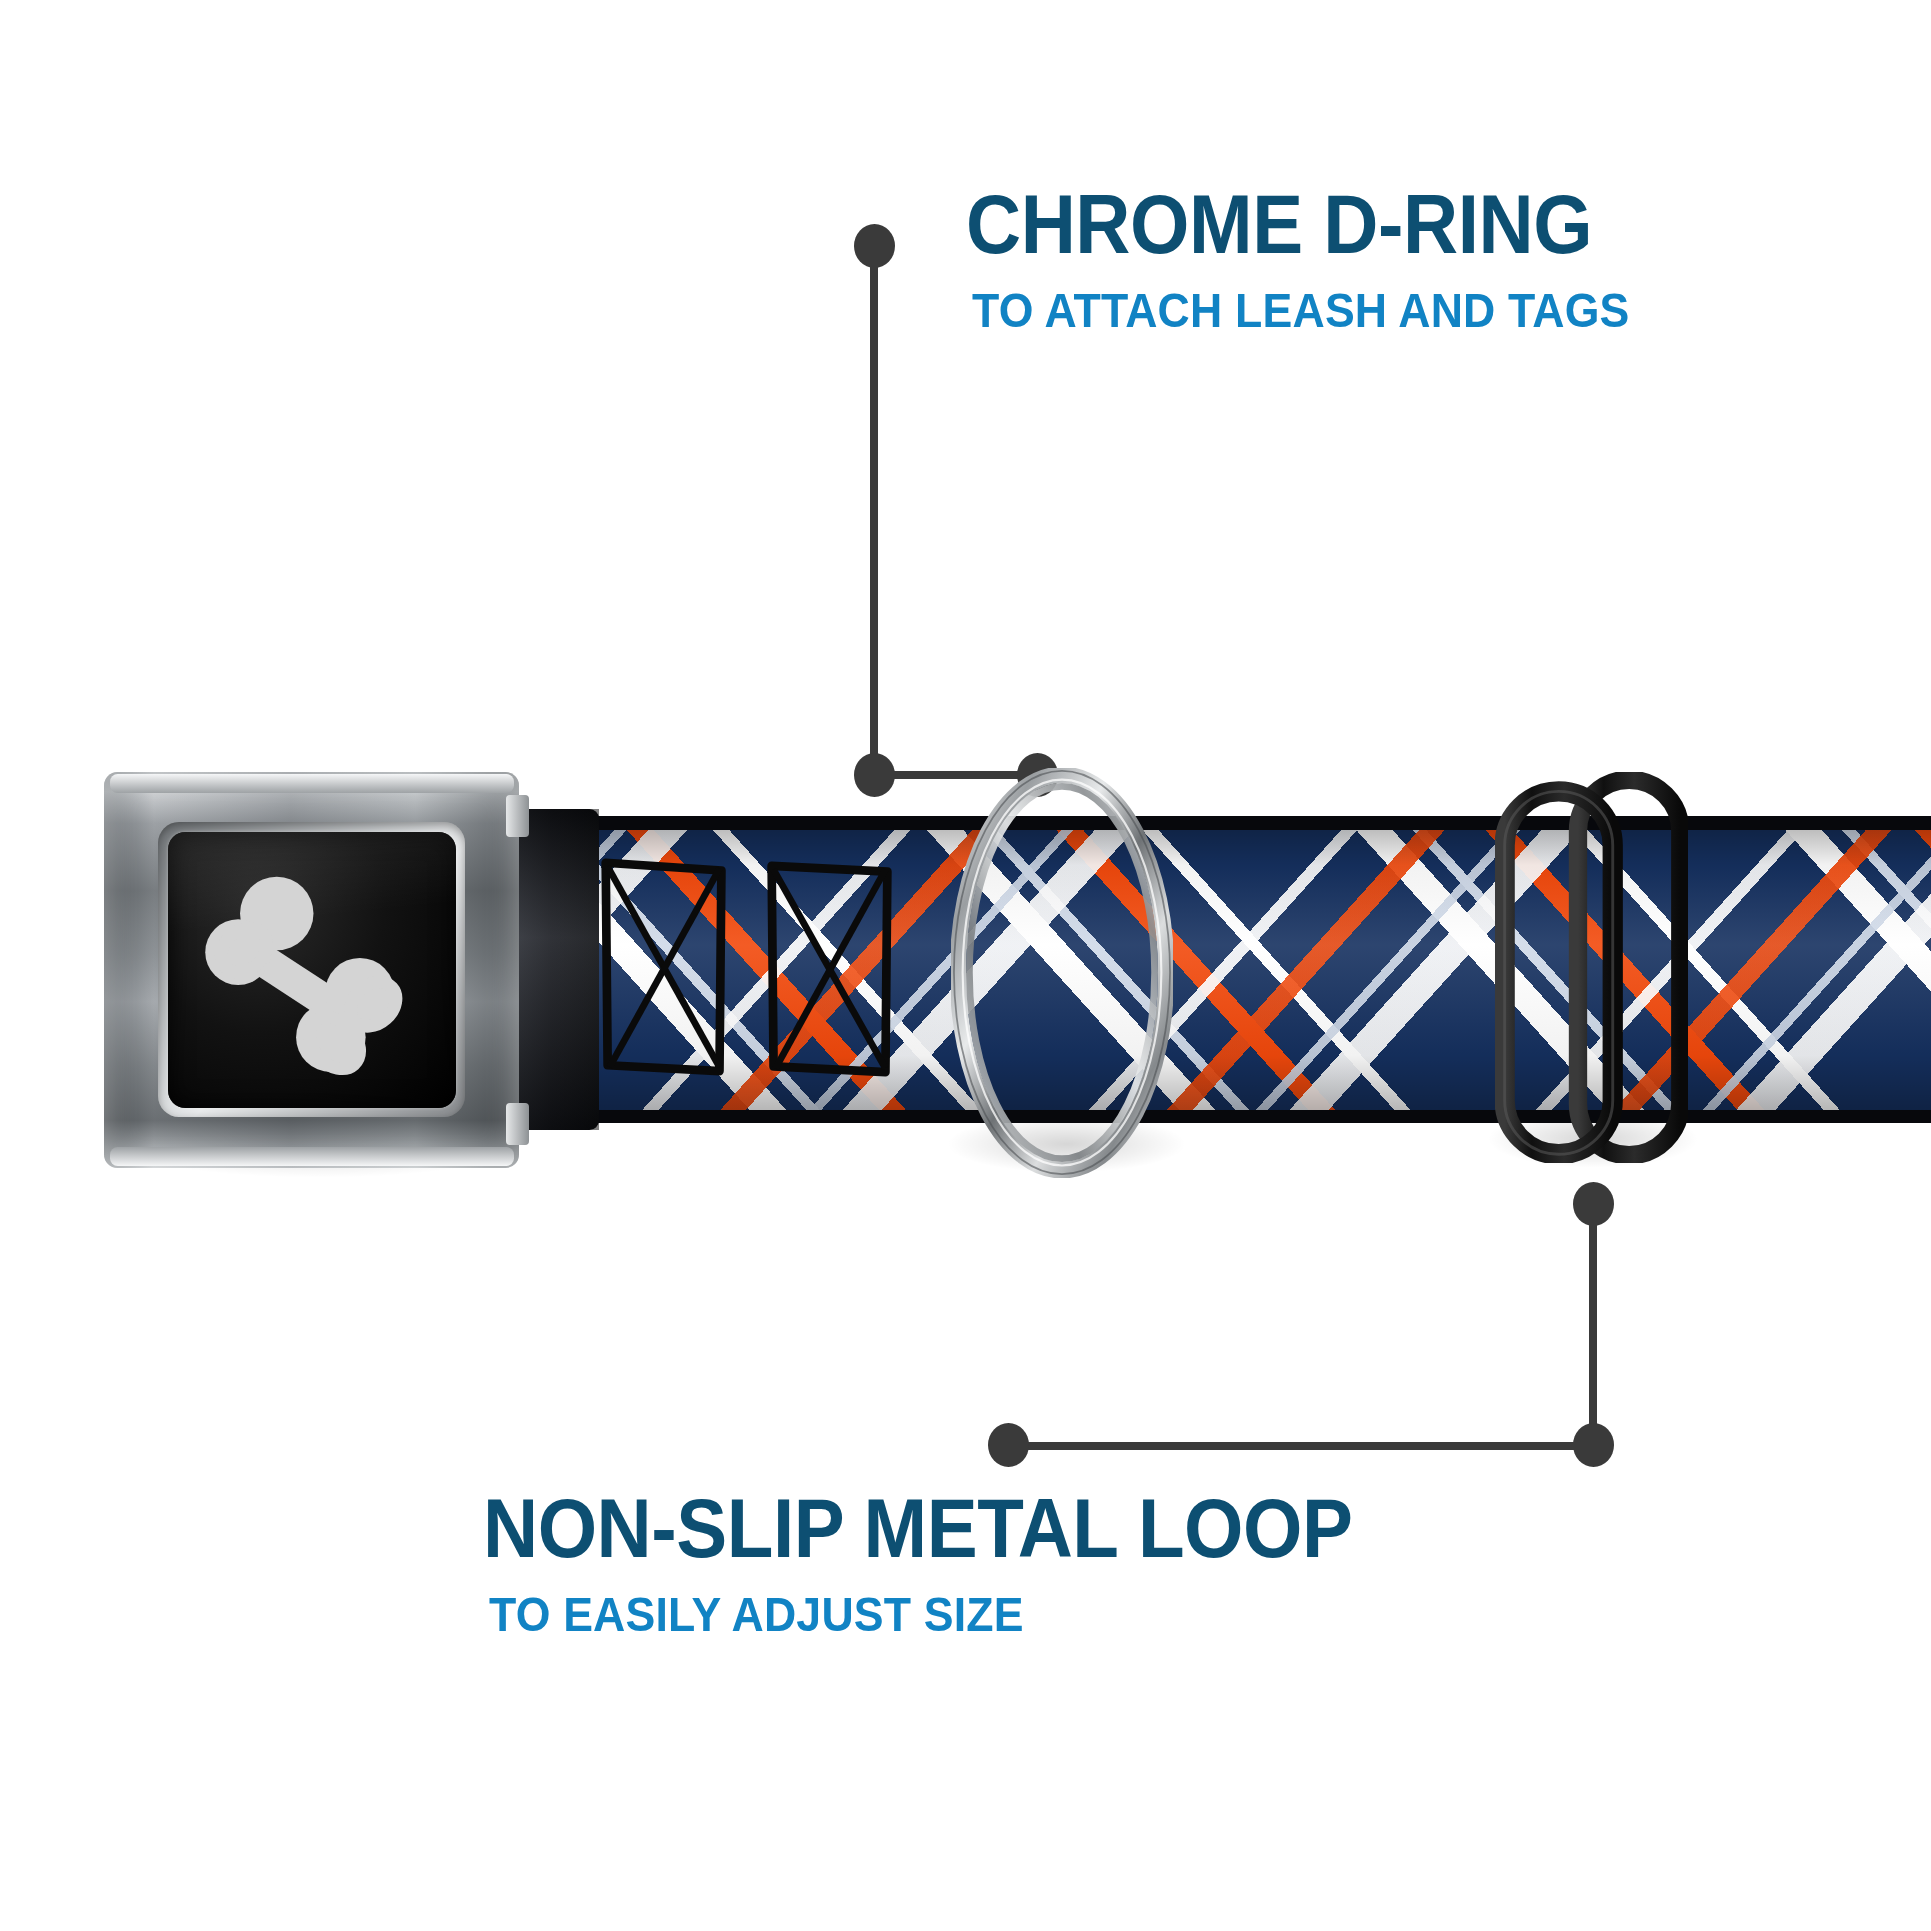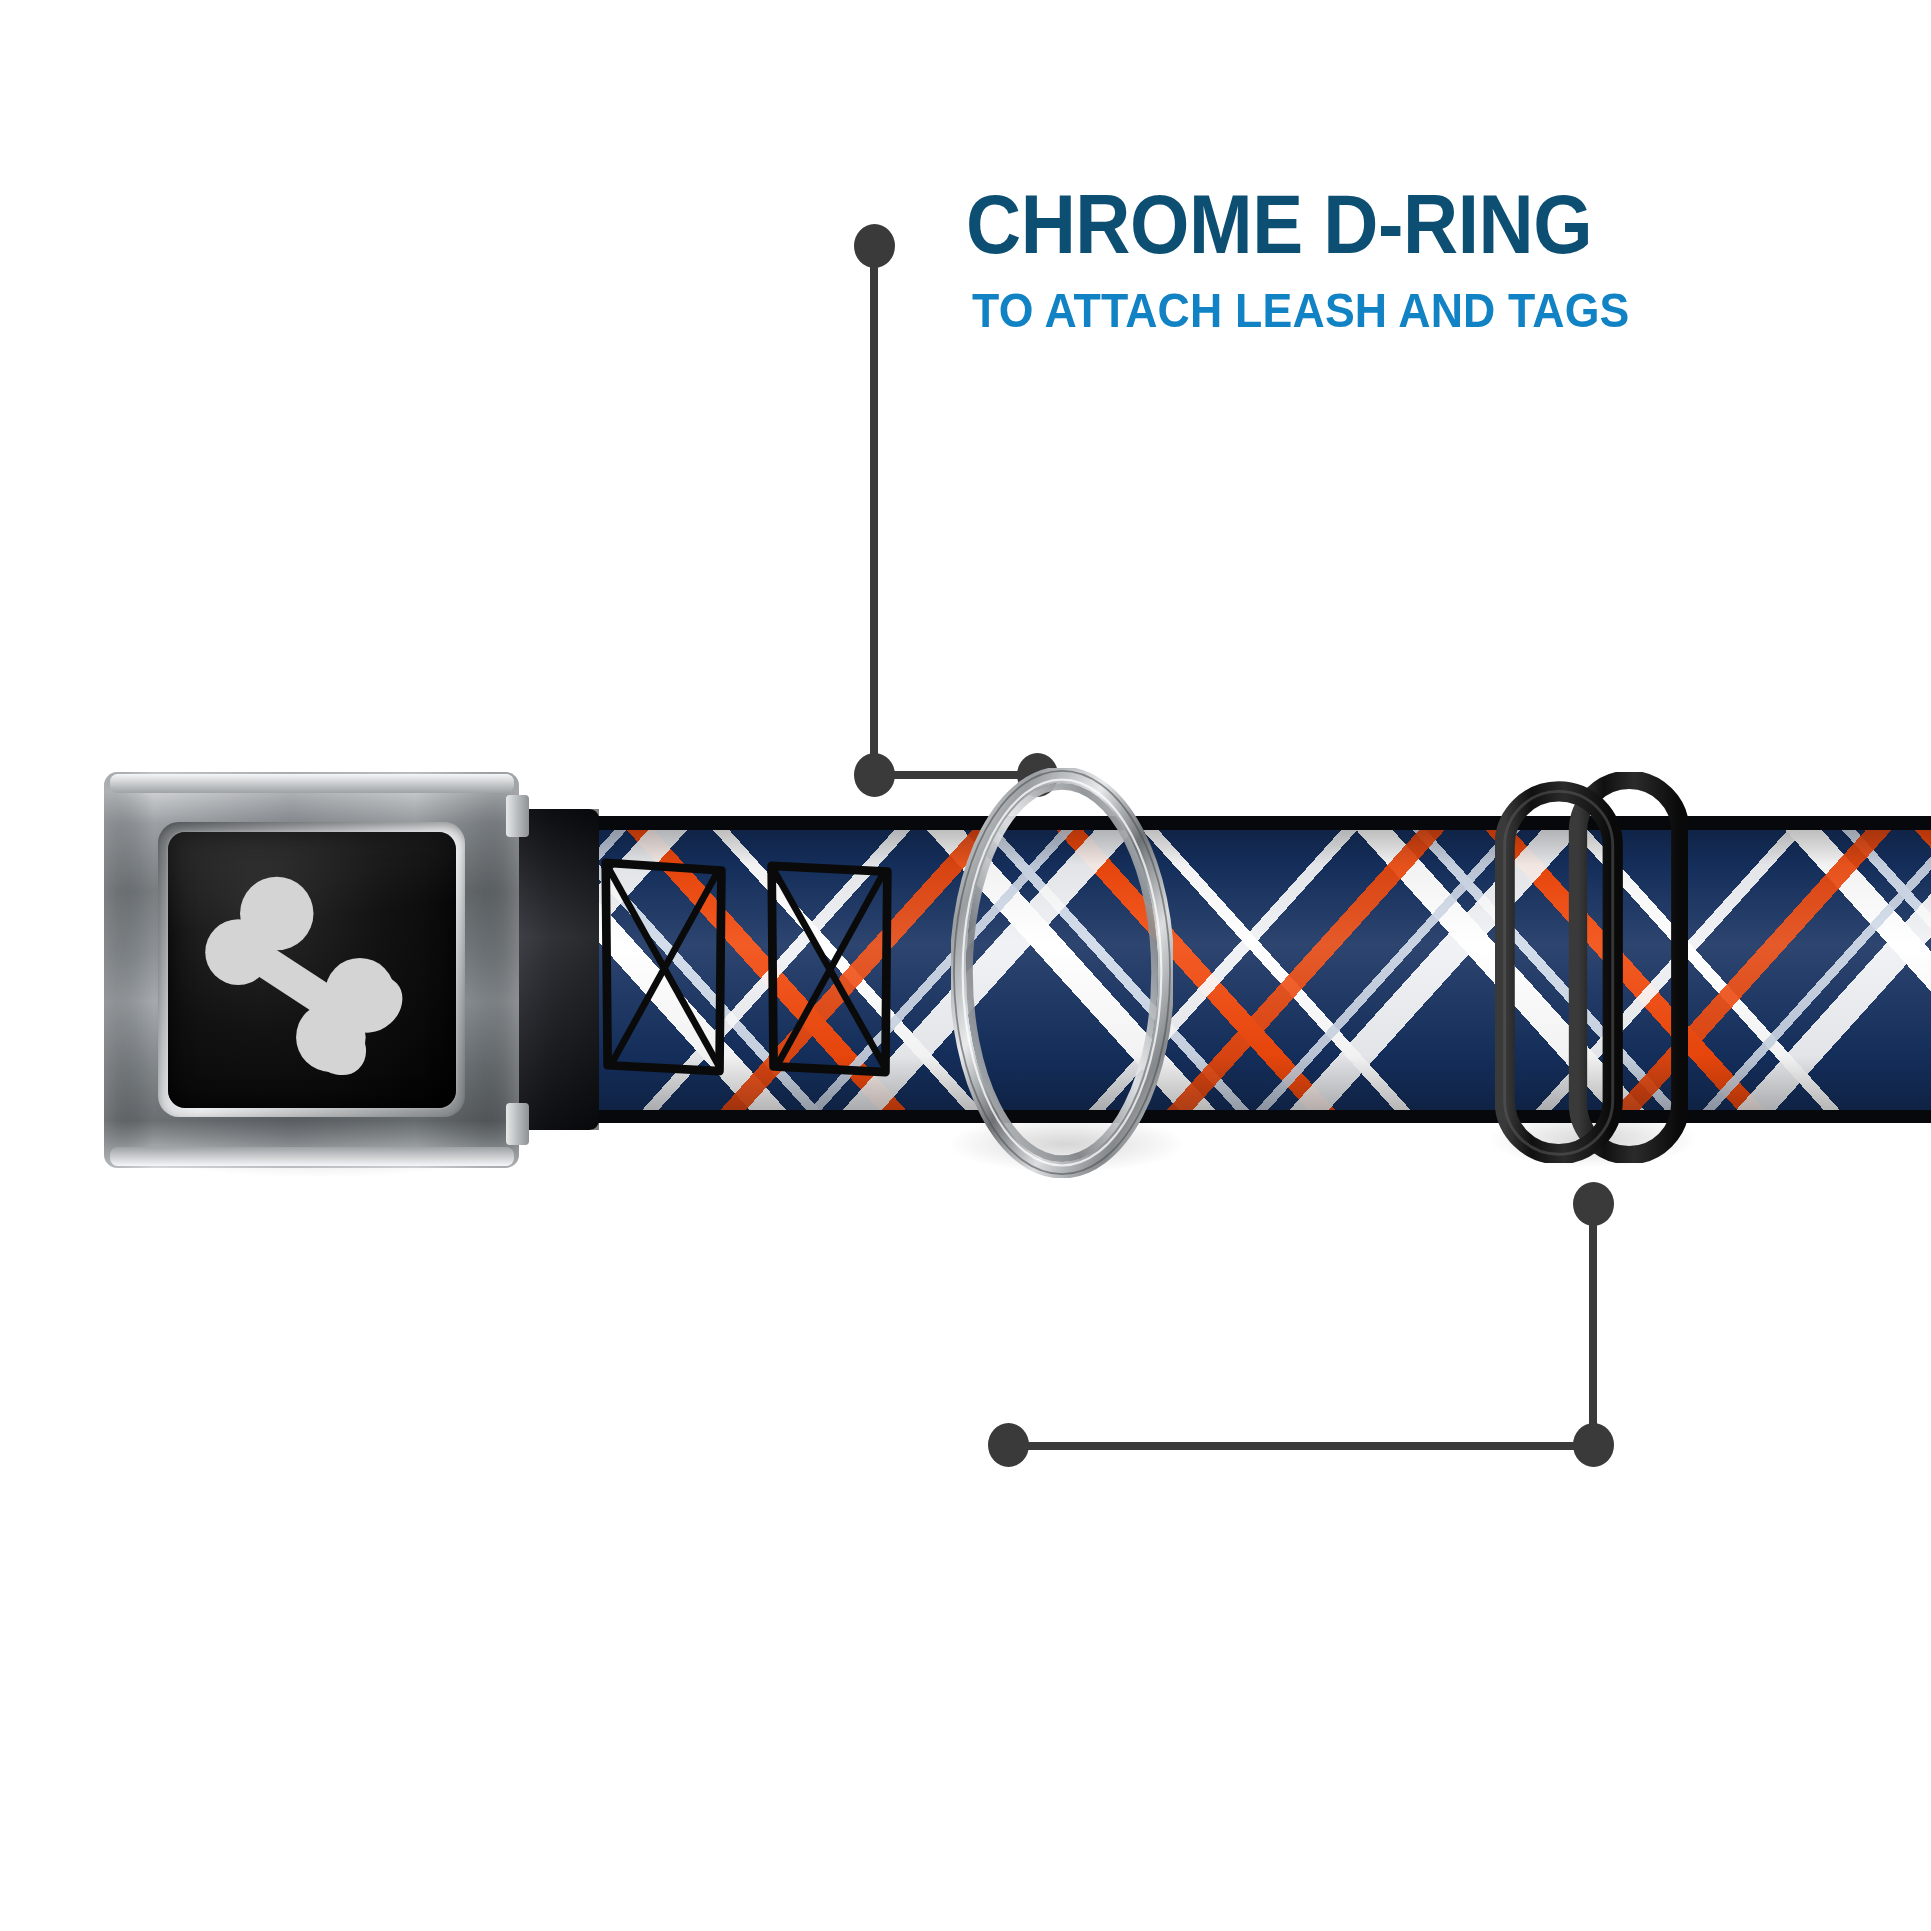--- a/index.html
+++ b/index.html
@@ -311,15 +311,19 @@
   <div class="leader-line" style="left:1589px;top:1203px;width:7.7px;height:241px;"></div>
   <div class="leader-dot" style="left:1573px;top:1423px;width:41px;height:44px;"></div>
   <div class="leader-line" style="left:1006px;top:1442px;width:587px;height:7.7px;"></div>
   <div class="leader-dot" style="left:988px;top:1423px;width:41px;height:44px;"></div>
 
   <div class="callout" id="callout-dring">
     <div class="title">CHROME D-RING</div>
     <div class="sub">TO ATTACH LEASH AND TAGS</div>
   </div>
 
+  <div class="callout" id="callout-loop">
+    <div class="title">NON-SLIP METAL LOOP</div>
+    <div class="sub">TO EASILY ADJUST SIZE</div>
+  </div>
 
 </div>
 
 
 </body></html>

